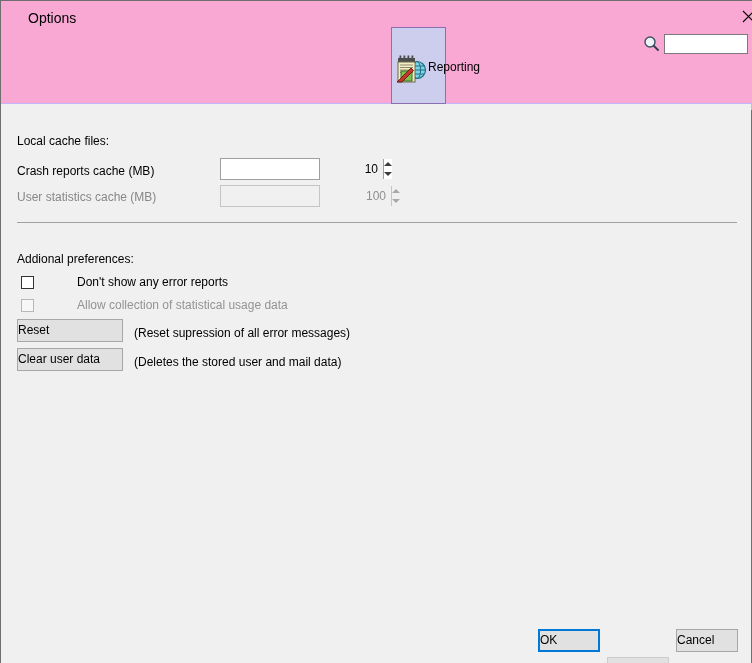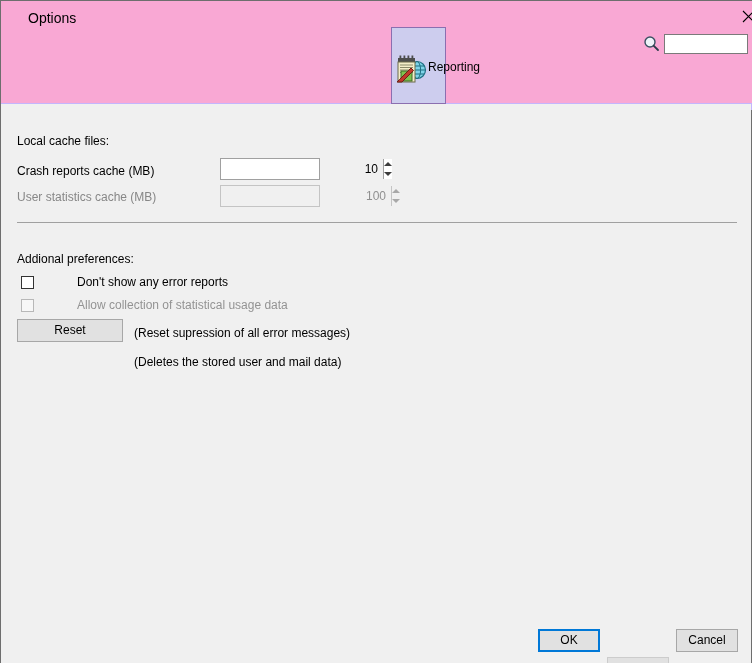--- a/index.html
+++ b/index.html
@@ -249,21 +249,20 @@
 
   
   .pushbutton {
     position: absolute;
     box-sizing: border-box;
     border: 1px solid #a7a7a7;
     background: #e1e1e1;
     font-family: "Liberation Sans", sans-serif;
     font-size: 12px;
     color: #000000;
-    text-align: center;
     line-height: 21px;
     cursor: default;
     white-space: nowrap;
   }
   .pushbutton.default {
     border: 2px solid #0078d7;
     line-height: 19px;
   }
   .pushbutton.disabled {
     color: #9a9a9a;
@@ -378,20 +377,21 @@
     </div>
 
     <div class="checkrow disabled" style="left:20px; top:194px;">
       <span class="checkbox"></span>
       <span class="check-label">Allow collection of statistical usage data</span>
     </div>
 
     <div class="pushbutton" style="left:16px; top:215px; width:106px; height:23px;">Reset</div>
     <div class="hint-text" style="left:133px; top:222px;">(Reset supression of all error messages)</div>
 
+    <div class="pushbutton" style="left:16px; top:244px; width:106px; height:23px;">Clear user data</div>
     <div class="hint-text" style="left:133px; top:251px;">(Deletes the stored user and mail data)</div>
 
     <div class="pushbutton default" style="left:537px; top:525px; width:62px; height:23px;">OK</div>
     <div class="pushbutton disabled" style="left:606px; top:525px; width:62px; height:23px;">Apply</div>
     <div class="pushbutton" style="left:675px; top:525px; width:62px; height:23px;">Cancel</div>
 
   </div>
 </div>
 
 </body></html>

